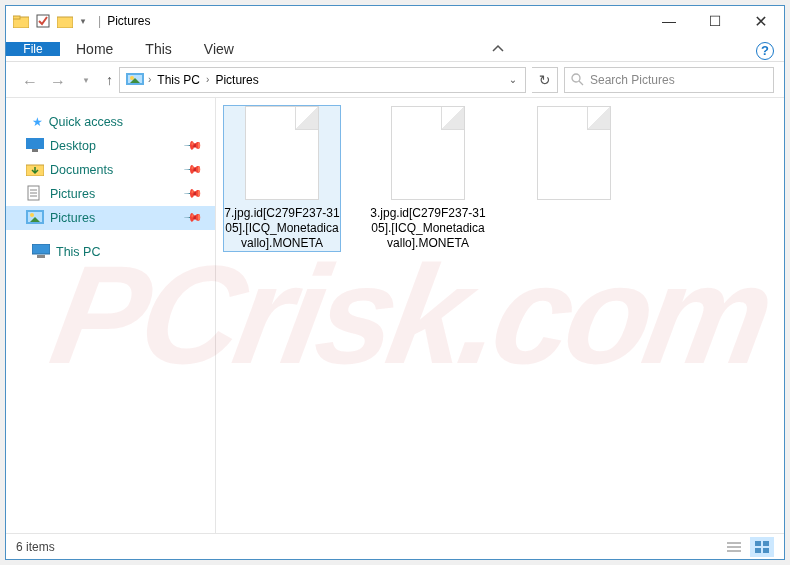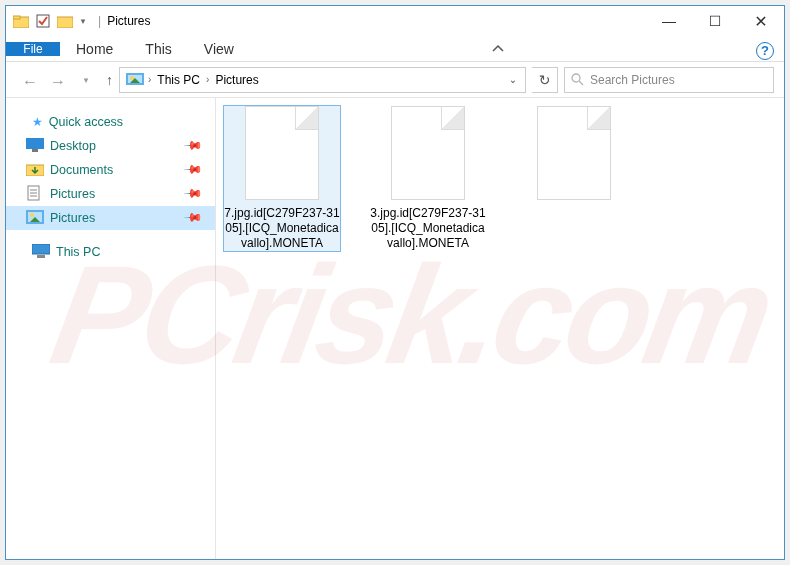--- a/index.html
+++ b/index.html
@@ -208,17 +208,36 @@
             <div class="file-icon"></div>
             <div class="file-label">3.jpg.id[C279F237-3105].[ICQ_Monetadicavallo].MONETA</div>
           </div>
           <div class="file-item">
             <div class="file-icon"></div>
           </div>
         </div>
     </div>
   </div>
 
+  <div class="statusbar">
+    <span>6 items</span>
+    <div class="sb-spacer"></div>
+    <div class="sb-view">
+      <svg width="14" height="12">
+          <line x1="0" y1="2" x2="14" y2="2" stroke="#777"></line>
+          <line x1="0" y1="6" x2="14" y2="6" stroke="#777"></line>
+          <line x1="0" y1="10" x2="14" y2="10" stroke="#777"></line>
+        </svg>
+    </div>
+    <div class="sb-view selected">
+      <svg width="14" height="12">
+          <rect x="0" y="0" width="6" height="5" fill="#4a90c5"></rect>
+          <rect x="8" y="0" width="6" height="5" fill="#4a90c5"></rect>
+          <rect x="0" y="7" width="6" height="5" fill="#4a90c5"></rect>
+          <rect x="8" y="7" width="6" height="5" fill="#4a90c5"></rect>
+        </svg>
+    </div>
+  </div>
 
   <div class="wm">
     <div class="wm-text">PCrisk.com</div>
   </div>
 </div>
 
 </body></html>

